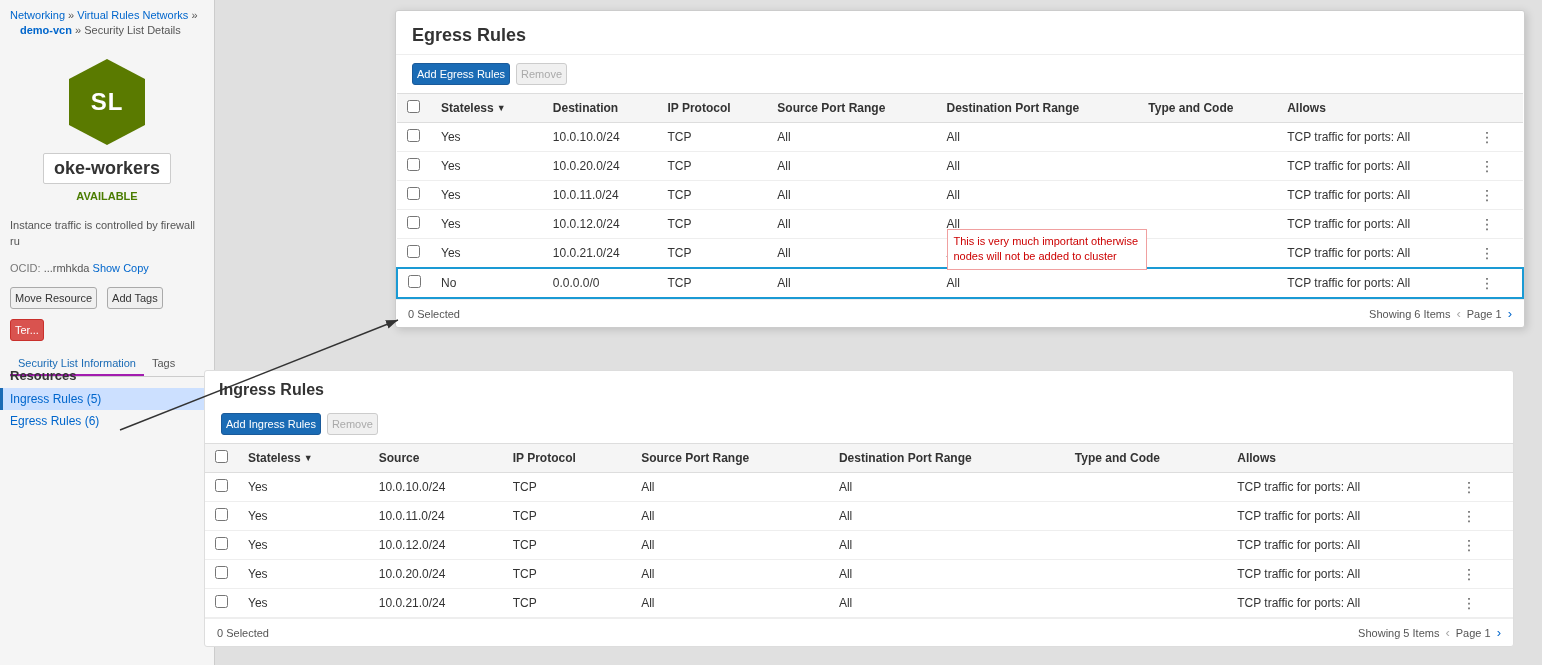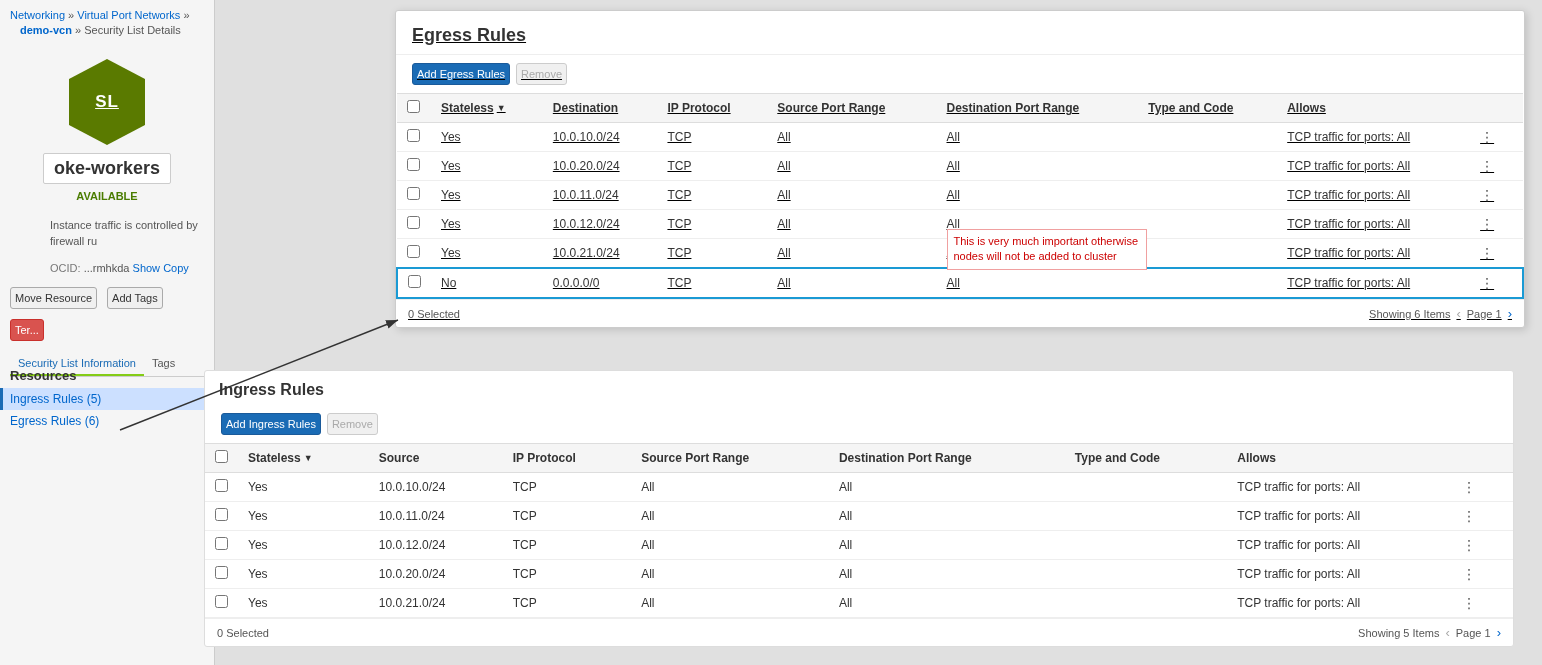--- a/index.html
+++ b/index.html
@@ -49,24 +49,23 @@
       justify-content: center;
     }
     .hexagon svg {
       position: absolute;
       top: 0; left: 0;
     }
     .hexagon-text {
       position: relative;
       z-index: 1;
       color: white;
-      font-size: 17px;
+      font-size: 24px;
       font-weight: bold;
       letter-spacing: 1px;
-      text-decoration: underline;
     }
 
     .resource-name {
       font-size: 18px;
       font-weight: bold;
       color: #333;
       text-align: center;
       margin: 6px 0;
       background: white;
       border: 1px solid #ccc;
@@ -80,21 +79,20 @@
       font-weight: bold;
       text-align: center;
       margin-bottom: 5px;
     }
 
     .info-section {
       padding: 5px 10px;
       font-size: 11px;
       color: #555;
       line-height: 1.5;
-      margin-left: 40px;
     }
     .info-section .label { color: #777; }
     .info-section a { color: #0066cc; text-decoration: none; }
 
     .action-buttons {
       display: flex;
       gap: 10px;
       padding: 6px 10px;
       flex-wrap: wrap;
     }
@@ -133,21 +131,21 @@
       margin: 5px 10px 0 10px;
     }
     .tab-item {
       padding: 5px 8px;
       font-size: 11px;
       cursor: pointer;
       border-bottom: 2px solid transparent;
       color: #555;
     }
     .tab-item.active {
-      border-bottom: 2px solid #84cc16;
+      border-bottom: 2px solid #a21caf;
       color: #1a6bb5;
       text-align: center;
     }
 
     .resources-section {
       position: absolute;
       left: 0;
       top: 360px;
       width: 215px;
     }
@@ -175,21 +173,20 @@
     .egress-panel {
       position: absolute;
       left: 395px;
       top: 10px;
       width: 1130px;
       background: white;
       border: 1px solid #ccc;
       border-radius: 3px;
       box-shadow: 2px 2px 8px rgba(0,0,0,0.15);
       z-index: 10;
-      text-decoration: underline;
     }
 
     .panel-title {
       font-size: 18px;
       font-weight: bold;
       color: #333;
       padding: 14px 16px 8px 16px;
       border-bottom: 1px solid #eee;
     }
 
@@ -291,21 +288,21 @@
       z-index: 20;
     }
   </style>
 </head>
 <body>
 
 <div class="sidebar">
   <div class="breadcrumb">
     <a>Networking</a>
     »
-    <a>Virtual Port Networks</a>
+    <a>Virtual Rules Networks</a>
     »
     <span class="current">demo-vcn</span>
     »
     <span>Security List Details</span>
   </div>
 
   <div class="hexagon-container">
     <div class="hexagon">
       <svg width="80" height="90" viewBox="0 0 80 90">
         <polygon points="40,2 78,22 78,68 40,88 2,68 2,22" fill="#5a7a00"></polygon>

